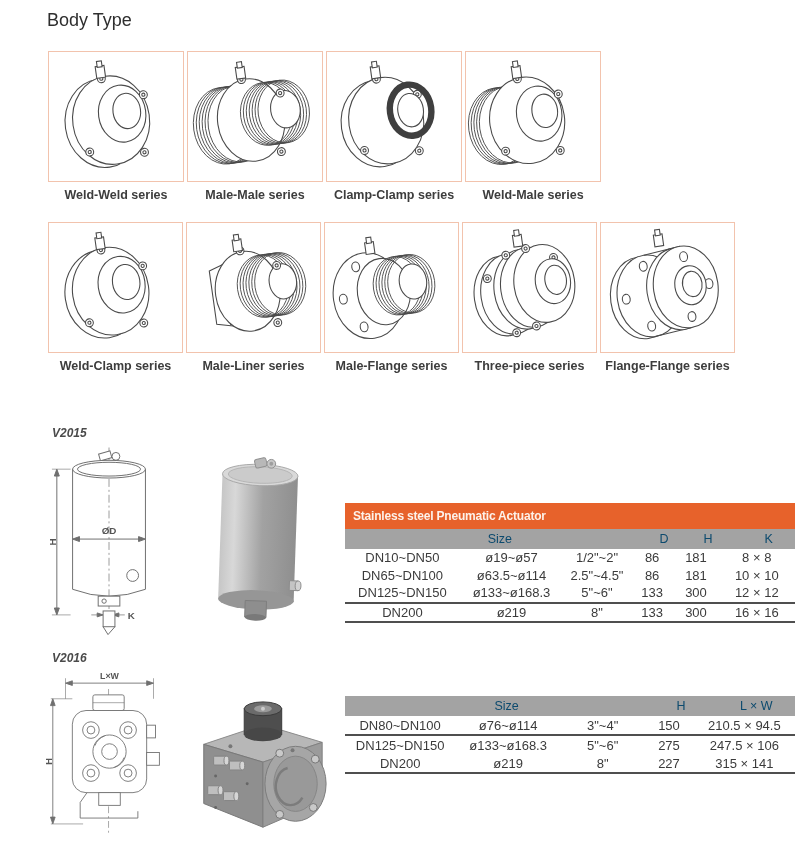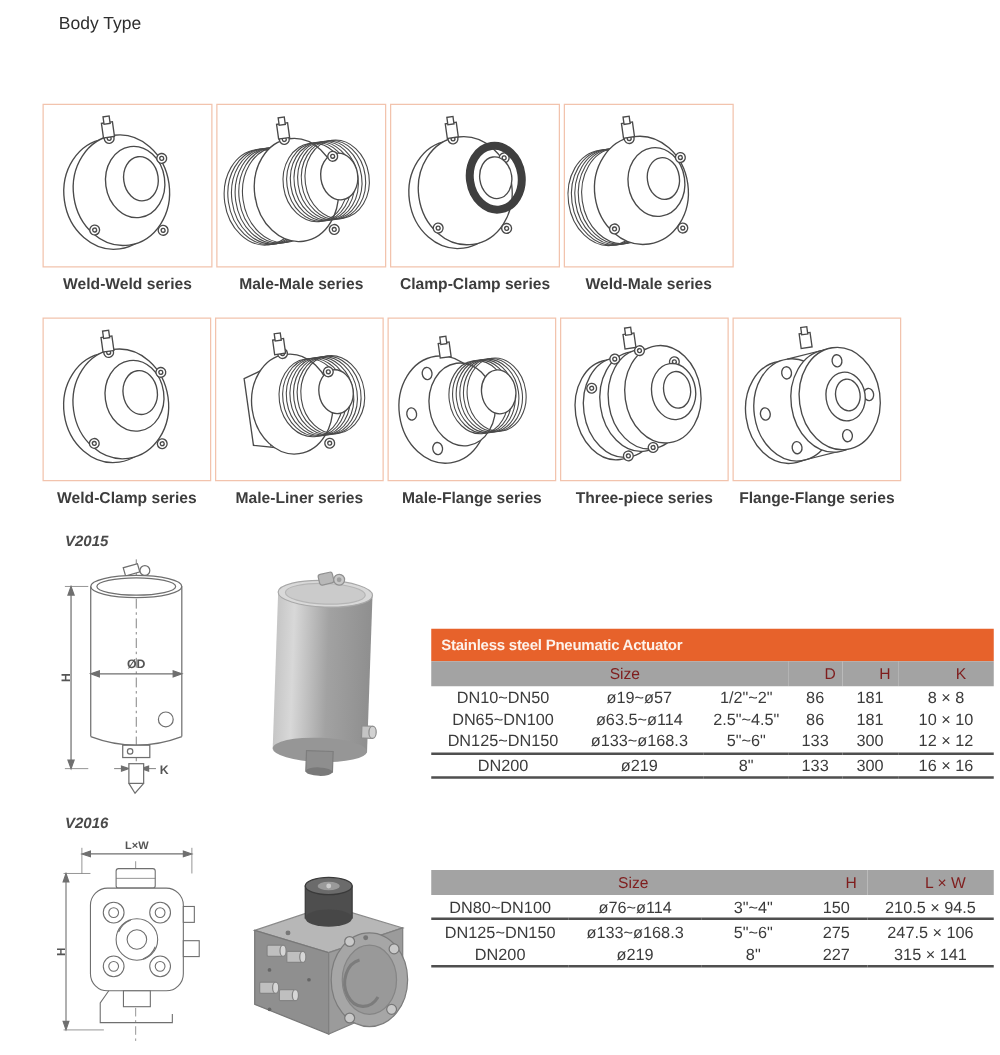--- a/index.html
+++ b/index.html
@@ -1,21 +1,21 @@
 <!DOCTYPE html>
 <html style="--accent: #e7622b; --subgray: #a3a3a3; --boxborder: #f2c3ad;"><head>
 <meta charset="utf-8">
 <style>
   html,body{margin:0;padding:0;background:#fff;}
   body{width:800px;height:844px;position:relative;overflow:hidden;
        font-family:"Liberation Sans",sans-serif;color:#3c3c3c;}
   .page{position:absolute;inset:0;background:#fff;}
-  .page-title{position:absolute;left:47px;top:10px;font-size:14px;color:#2e2e2e;}
-
-  .series-row{position:absolute;left:34px;display:flex;gap:3px;margin-top:32px;}
+  .page-title{position:absolute;left:47px;top:10px;font-size:18px;color:#2e2e2e;}
+
+  .series-row{position:absolute;left:48px;display:flex;gap:3px;}
   .series-row.row-0{top:51px;}
   .series-row.row-1{top:222px;}
   .valve-cell{display:flex;flex-direction:column;align-items:center;}
   .valve-box{box-sizing:border-box;background:#fff;border:1px solid var(--boxborder,#f2c3ad);}
   .row-0 .valve-box{width:136px;height:131px;}
   .row-1 .valve-box{width:135px;height:131px;}
   .valve-box svg{width:100%;height:100%;display:block;}
   .valve-label{margin-top:6px;font-size:12.5px;font-weight:bold;color:#3d3d3d;white-space:nowrap;}
 
   .model-label{position:absolute;font-style:italic;font-size:12px;font-weight:bold;color:#4a4a4a;}
@@ -31,21 +31,21 @@
   .dim-text{font-family:"Liberation Sans",sans-serif;font-weight:bold;fill:#555;}
 
   .actuator-table{position:absolute;left:345px;width:450px;}
   #table-0{top:503px;}
   #table-1{top:696px;}
   .table-title{background:var(--accent,#e7622b);color:#fdf2ea;font-weight:bold;
                font-size:12px;letter-spacing:-0.2px;height:26px;line-height:26px;
                padding-left:8px;white-space:nowrap;overflow:hidden;}
   .actuator-table table{width:100%;border-collapse:collapse;table-layout:fixed;}
   .actuator-table td{text-align:center;font-size:13px;color:#3b3b3b;padding:0;white-space:nowrap;}
-  .actuator-table tr.sub td{background:var(--subgray,#a3a3a3);color:#7f1d1d;
+  .actuator-table tr.sub td{background:var(--subgray,#a3a3a3);color:#0c4a6e;
                             font-size:12.5px;height:20px;padding-left:24px;}
   #table-0 tbody tr:not(.sub) td{height:17.5px;}
   #table-1 tbody tr:not(.sub) td{height:18px;}
   .actuator-table tr.heavy td{border-bottom:2px solid #4f4f4f;}
 </style>
 </head>
 <body>
 
 <div class="page">
 

